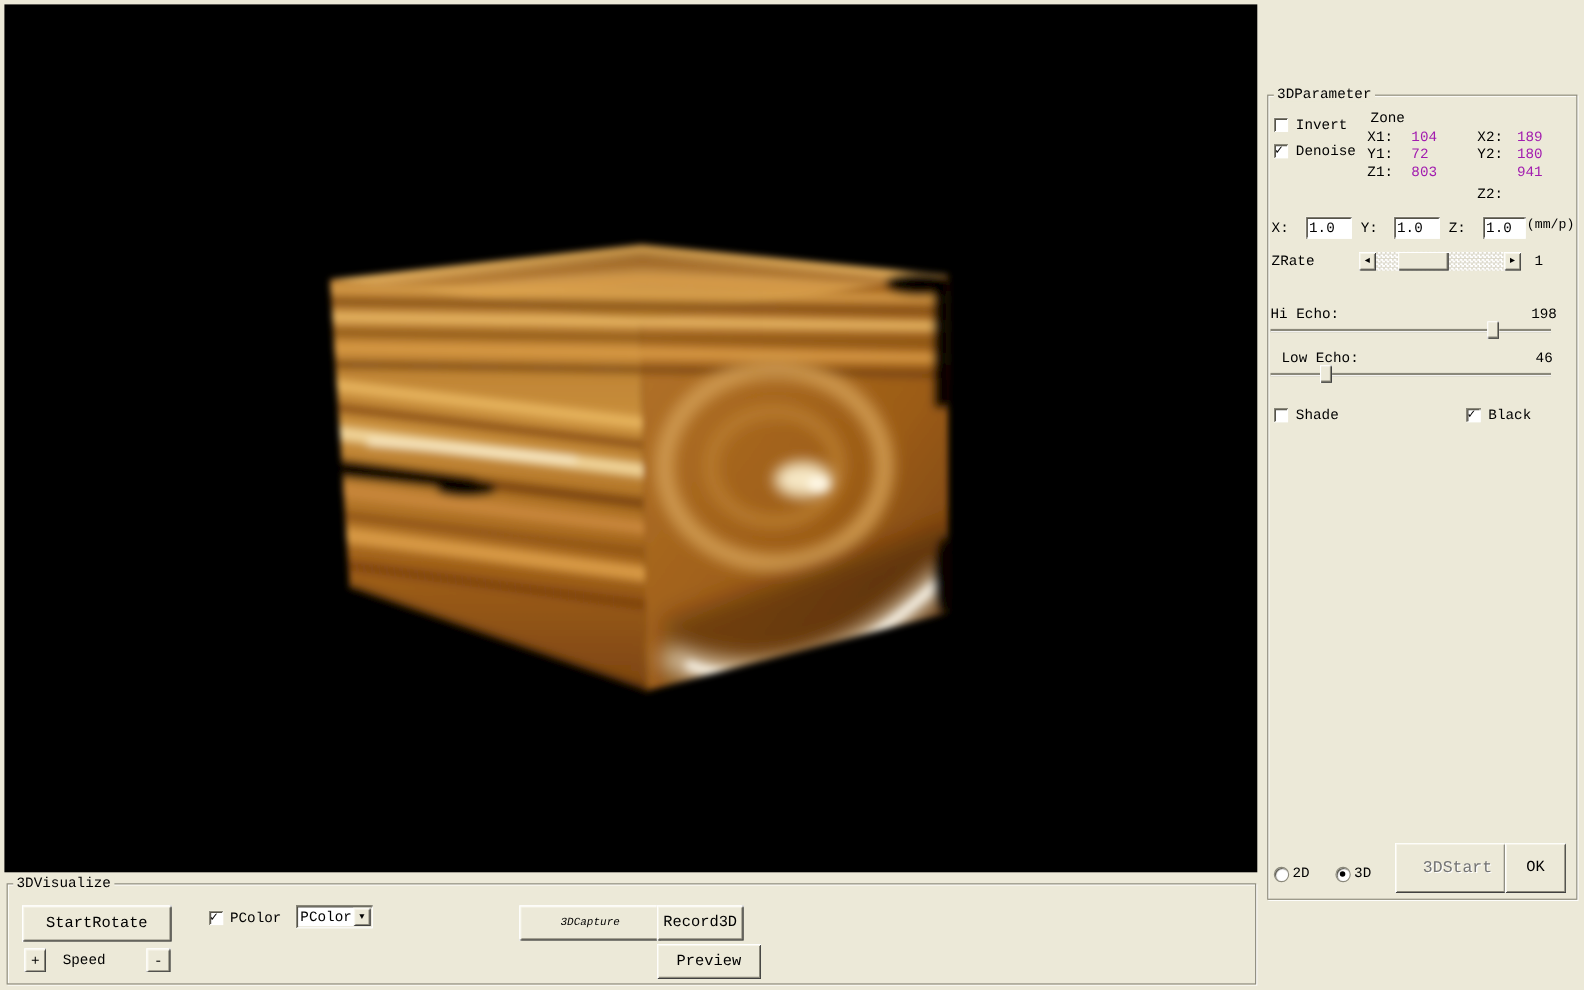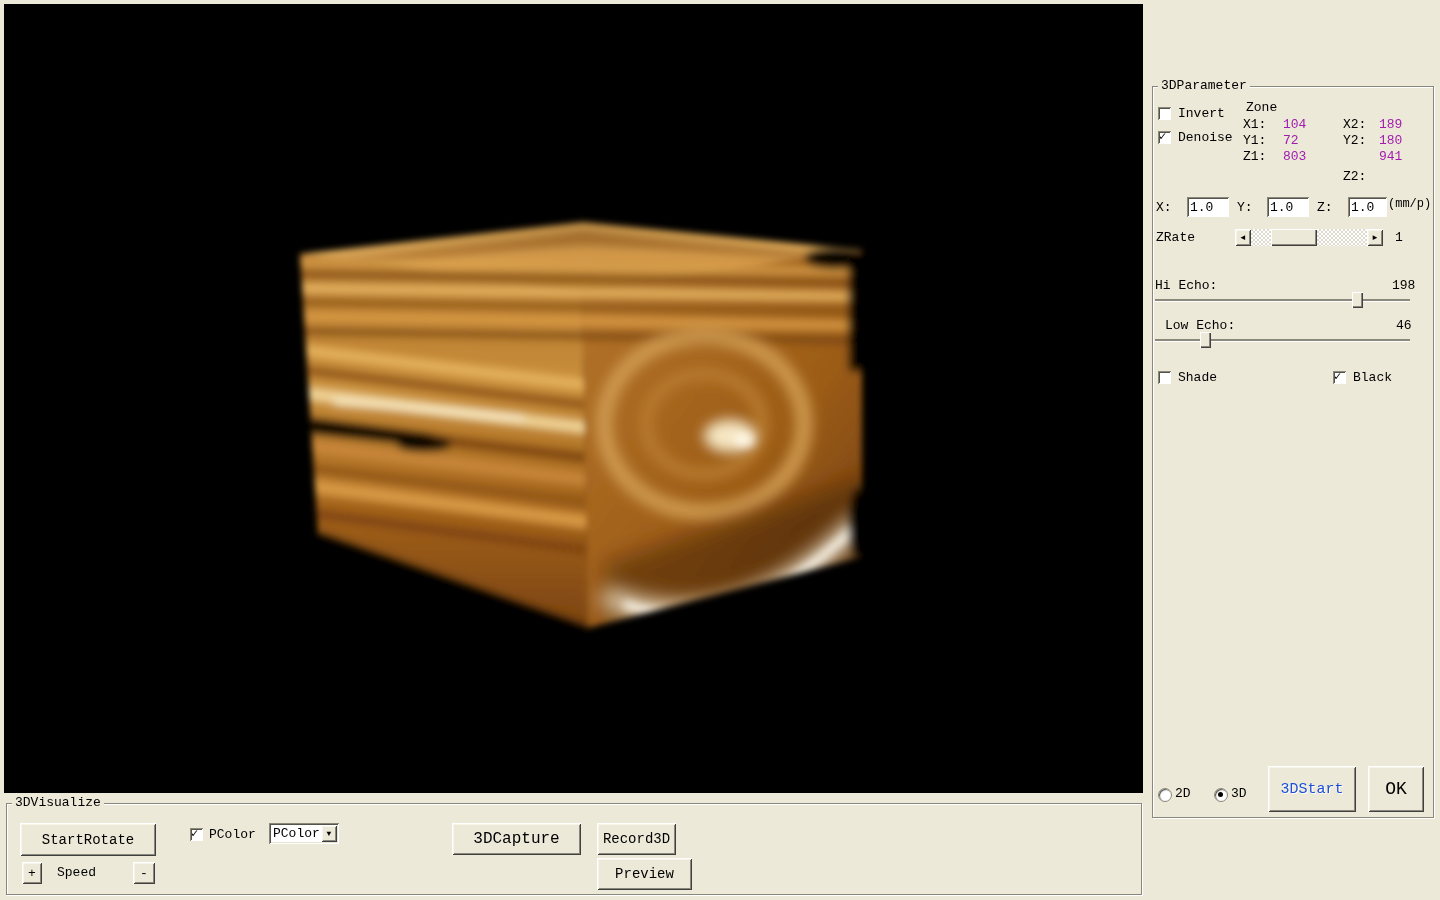--- a/index.html
+++ b/index.html
@@ -19,21 +19,21 @@
   .radio{width:12px;height:12px;border-radius:50%;background:#fff;border:1px solid #8a887a;
     box-shadow:inset 1px 1px 1px #55534a;position:absolute;}
   .radio.sel::after{content:"";position:absolute;left:3px;top:3px;width:5px;height:5px;border-radius:50%;background:#000;}
   .track{height:2px;background:#8a887a;border-bottom:1px solid #fff;position:absolute;}
   .thumb{position:absolute;background:#ece9d8;box-shadow:inset 1px 1px 0 #fff,inset -1px -1px 0 #404040,
     inset -2px -2px 0 #8a887a;}
   .blue{color:#a21caf;}
   .lbl{position:absolute;white-space:nowrap;}
   .input{position:absolute;border:none;outline:none;background:#fff;font:13px "Liberation Mono",monospace;
     padding:2px 3px;box-shadow:inset 1px 1px 0 #8a887a,inset -1px -1px 0 #fff,inset 2px 2px 0 #55534a;}
-  .disabledtxt{color:#1d4ed8;text-shadow:1px 1px 0 #fff;}
+  .disabledtxt{color:#737373;text-shadow:1px 1px 0 #fff;padding-left:13px;}
   .sbtrack{background:repeating-conic-gradient(#ffffff 0% 25%,#dedbce 0% 50%);background-size:4px 4px;}
   .arrowglyph{font-size:8px;line-height:1;}
 </style>
 </head>
 <body>
 
 <div class="abs" style="left:4px;top:4px;width:1139px;height:789px;background:#000;">
   <svg width="1139" height="789" viewBox="0 0 1139 789">
     <defs>
       <filter id="b3" x="-20%" y="-20%" width="140%" height="140%">
@@ -192,36 +192,36 @@
 <span class="lbl" style="left:1178px;top:370px;">Shade</span>
 <div class="cb checked" style="left:1333px;top:371px;"></div>
 <span class="lbl" style="left:1353px;top:370px;">Black</span>
 
 <div class="radio" style="left:1158px;top:788px;"></div>
 <span class="lbl" style="left:1175px;top:786px;">2D</span>
 <div class="radio sel" style="left:1214px;top:788px;"></div>
 <span class="lbl" style="left:1231px;top:786px;">3D</span>
 
 <div class="abs raised btn disabledtxt" style="left:1268px;top:766px;width:88px;height:46px;font-size:15px;">3DStart</div>
-<div class="abs raised btn" style="left:1368px;top:766px;width:56px;height:46px;font-size:18px;">OK</div>
+<div class="abs raised btn" style="left:1368px;top:766px;width:56px;height:46px;font-size:14px;">OK</div>
 
 <div class="abs groupbox" style="left:6px;top:803px;width:1134px;height:90px;"></div>
 <span class="legend" style="left:12px;top:796px;">3DVisualize</span>
 
 <div class="abs raised btn" style="left:20px;top:823px;width:136px;height:33px;font-size:14px;">StartRotate</div>
 
 <div class="cb checked" style="left:190px;top:828px;"></div>
 <span class="lbl" style="left:209px;top:827px;">PColor</span>
 
 <div class="abs sunken" style="left:269px;top:823px;width:70px;height:21px;">
   <span class="lbl" style="left:4px;top:3px;">PColor</span>
   <div class="abs raised btn" style="left:52px;top:2px;width:16px;height:17px;">
     <span class="arrowglyph">▼</span>
   </div>
 </div>
 
-<div class="abs raised btn" style="left:452px;top:823px;width:129px;height:32px;font-size:16px;">3DCapture</div>
+<div class="abs raised btn" style="left:472px;top:823px;width:129px;height:32px;font-size:10px;font-style:italic;">3DCapture</div>
 <div class="abs raised btn" style="left:597px;top:823px;width:79px;height:32px;font-size:14px;">Record3D</div>
 <div class="abs raised btn" style="left:597px;top:858px;width:95px;height:32px;font-size:14px;">Preview</div>
 
 <div class="abs raised btn" style="left:22px;top:862px;width:20px;height:22px;">+</div>
 <span class="lbl" style="left:57px;top:865px;">Speed</span>
 <div class="abs raised btn" style="left:133px;top:862px;width:22px;height:22px;">-</div>
 
 </body></html>

